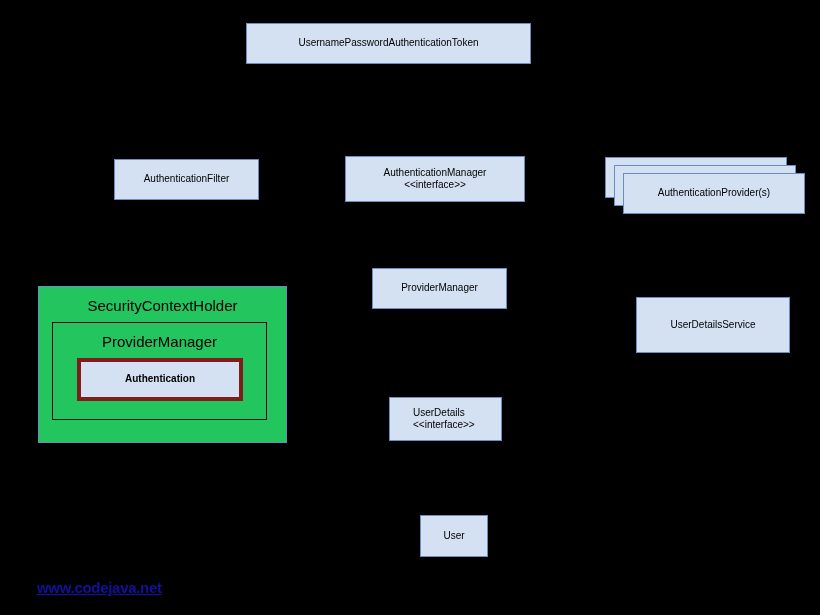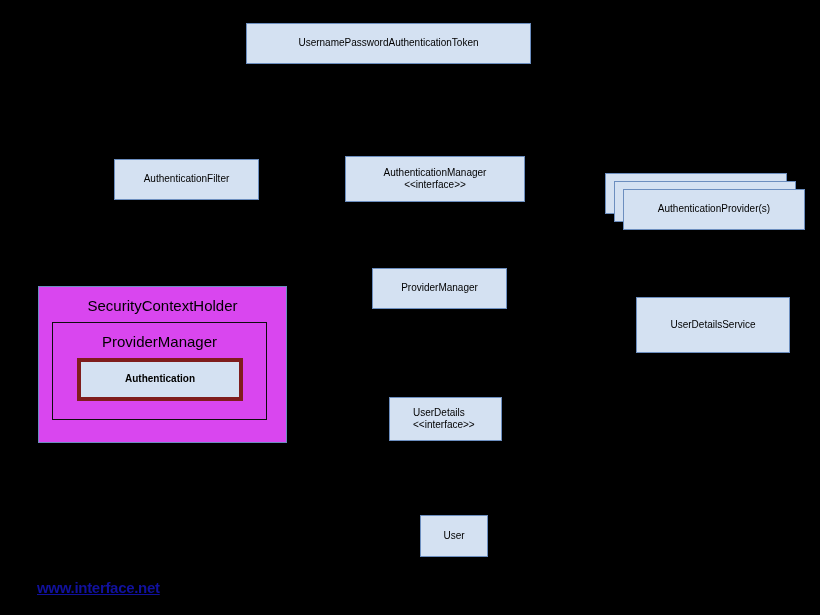--- a/index.html
+++ b/index.html
@@ -45,39 +45,38 @@
   .node.left-align {
     justify-content: flex-start;
     text-align: left;
     padding-left: 23px;
   }
 
   
   .container-node {
     position: absolute;
     box-sizing: border-box;
-    background: #d946ef;
+    background: #22c55e;
     border: 1px solid #6c8ebf;
     color: #000000;
     font-size: 15px;
   }
   .container-node .container-label {
     position: absolute;
     top: 10px;
     left: 0;
     right: 0;
     text-align: center;
     font-size: 15px;
     color: #000000;
   }
 
   
   .stack-wrap {
     position: absolute;
-    margin-top: 16px;
   }
   .stack-layer {
     position: absolute;
     box-sizing: border-box;
     background: #d4e1f2;
     border: 1px solid #6c8ebf;
   }
 
   
   .footer-link {
@@ -121,15 +120,15 @@
 
   <div class="node" style="left:372px; top:268px; width:135px; height:41px;">ProviderManager</div>
 
   <div class="node" style="left:636px; top:297px; width:154px; height:56px;">UserDetailsService</div>
 
   <div class="node left-align" style="left:389px; top:397px; width:113px; height:44px;">UserDetails
 &lt;&lt;interface&gt;&gt;</div>
 
   <div class="node" style="left:420px; top:496px; width:68px; height:42px;margin-top:19px;">User</div>
 
-  <div class="footer-link" style="left:37px; top:579px;">www.interface.net</div>
+  <div class="footer-link" style="left:37px; top:579px;">www.codejava.net</div>
 
 </div>
 
 </body></html>

